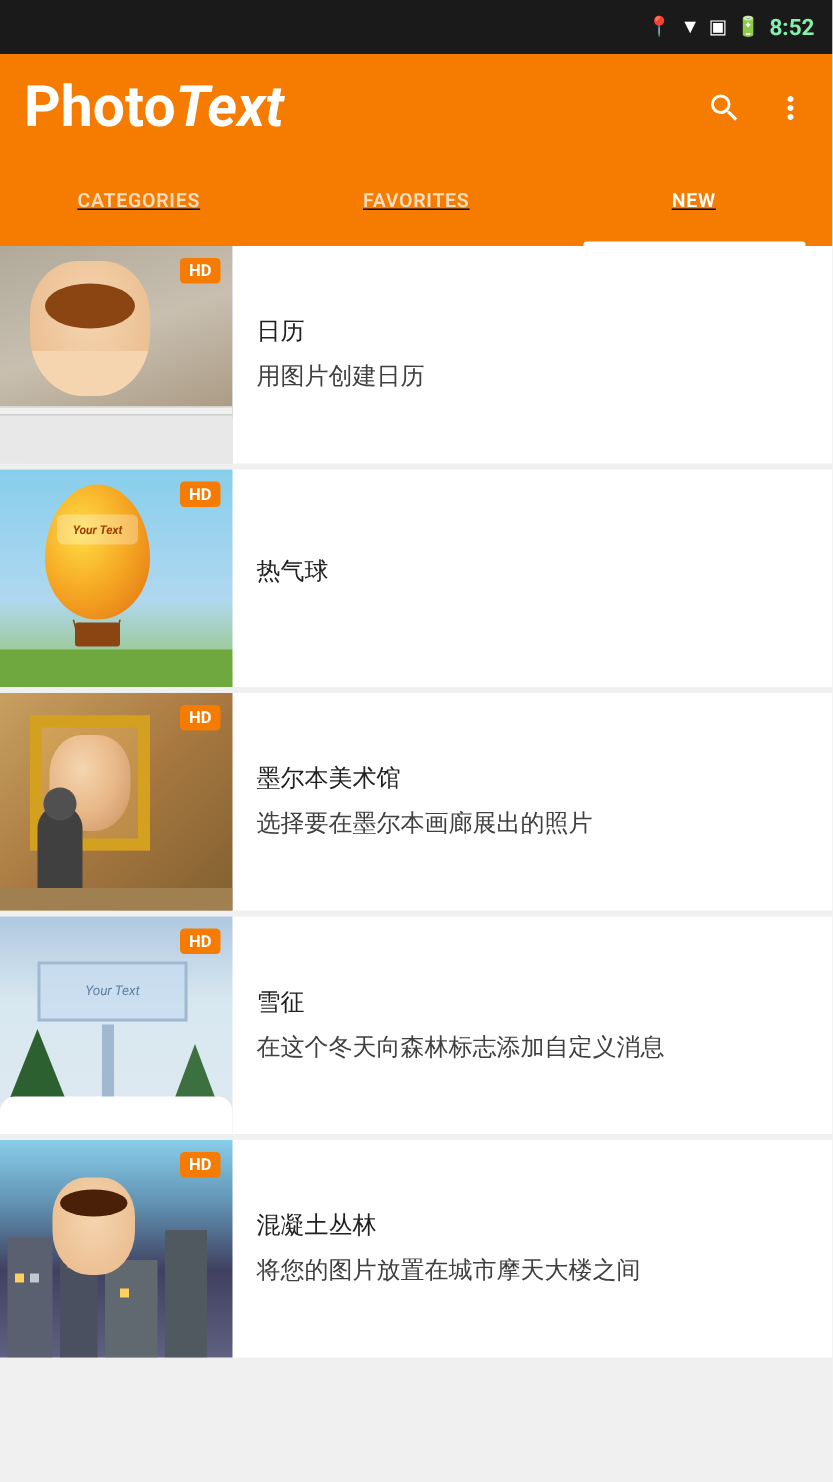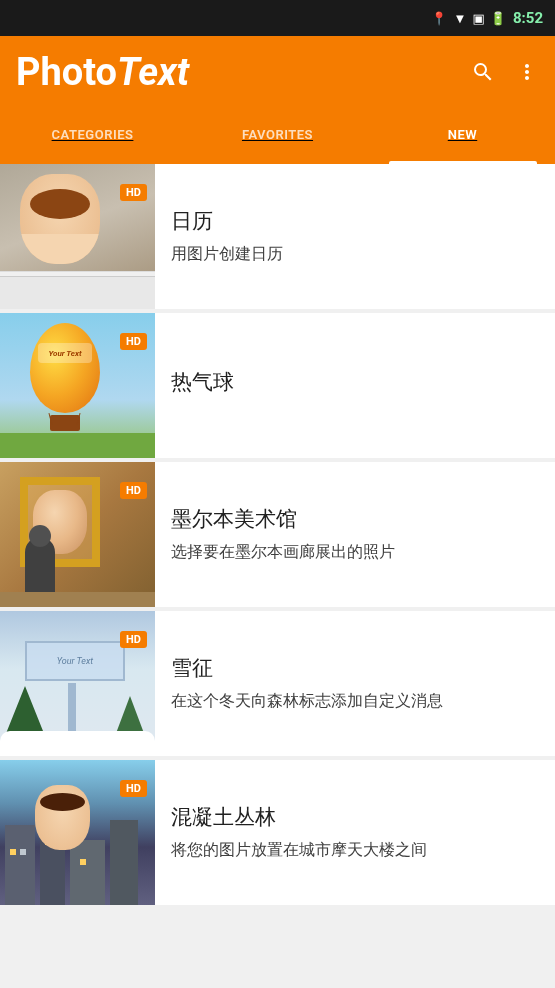--- a/index.html
+++ b/index.html
@@ -136,21 +136,21 @@
     .item-thumb {
       width: 155px;
       min-height: 145px;
       flex-shrink: 0;
       position: relative;
       overflow: hidden;
       background: #ccc;
     }
     .hd-badge {
       position: absolute;
-      top: 20px;
+      top: 8px;
       right: 8px;
       background: #F57C00;
       color: white;
       font-size: 11px;
       font-weight: bold;
       padding: 2px 6px;
       border-radius: 3px;
       z-index: 2;
     }
 
@@ -194,21 +194,21 @@
     }
 
     .item-info {
       flex: 1;
       padding: 20px 16px;
       display: flex;
       flex-direction: column;
       justify-content: center;
     }
     .item-title {
-      font-size: 21px;
+      font-size: 16px;
       font-weight: 500;
       color: #212121;
       margin-bottom: 8px;
     }
     .item-desc {
       font-size: 16px;
       color: #404040;
       line-height: 1.4;
     }
 

